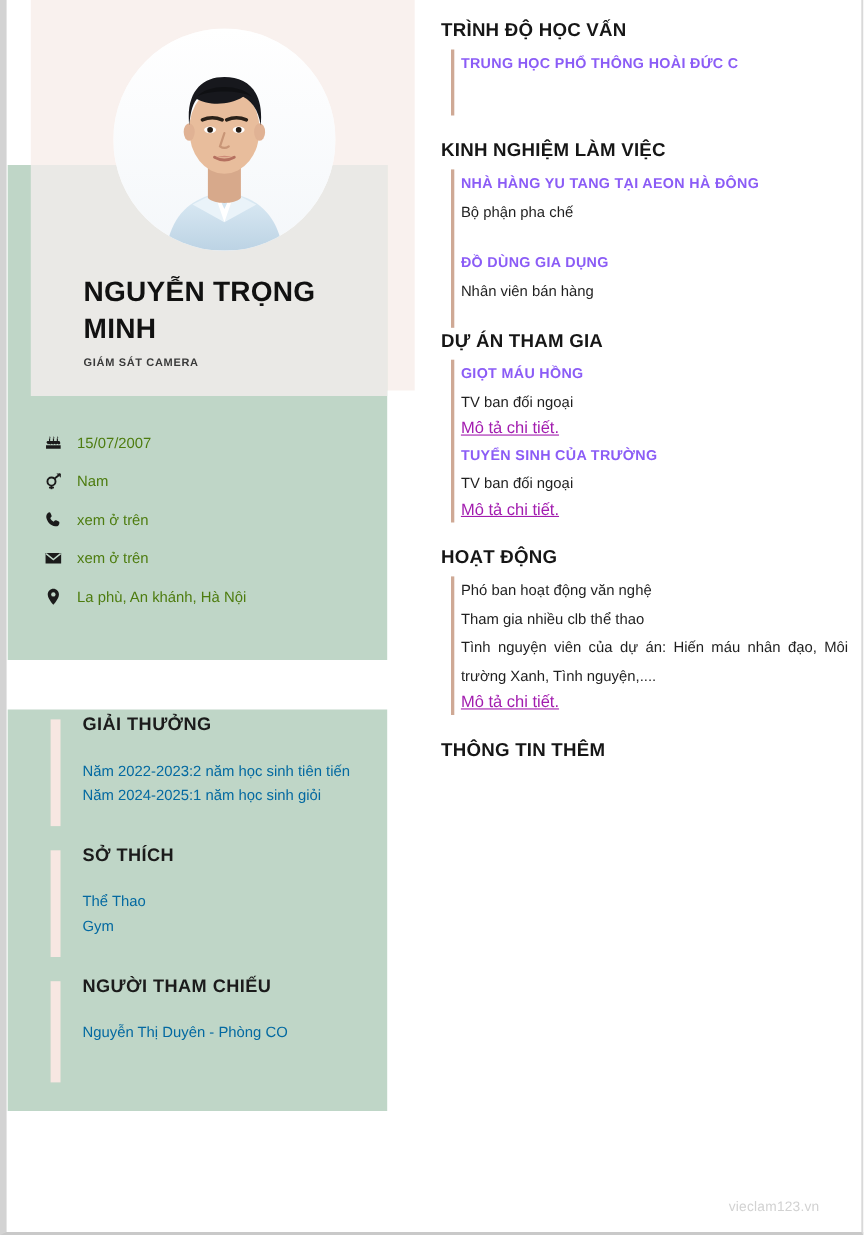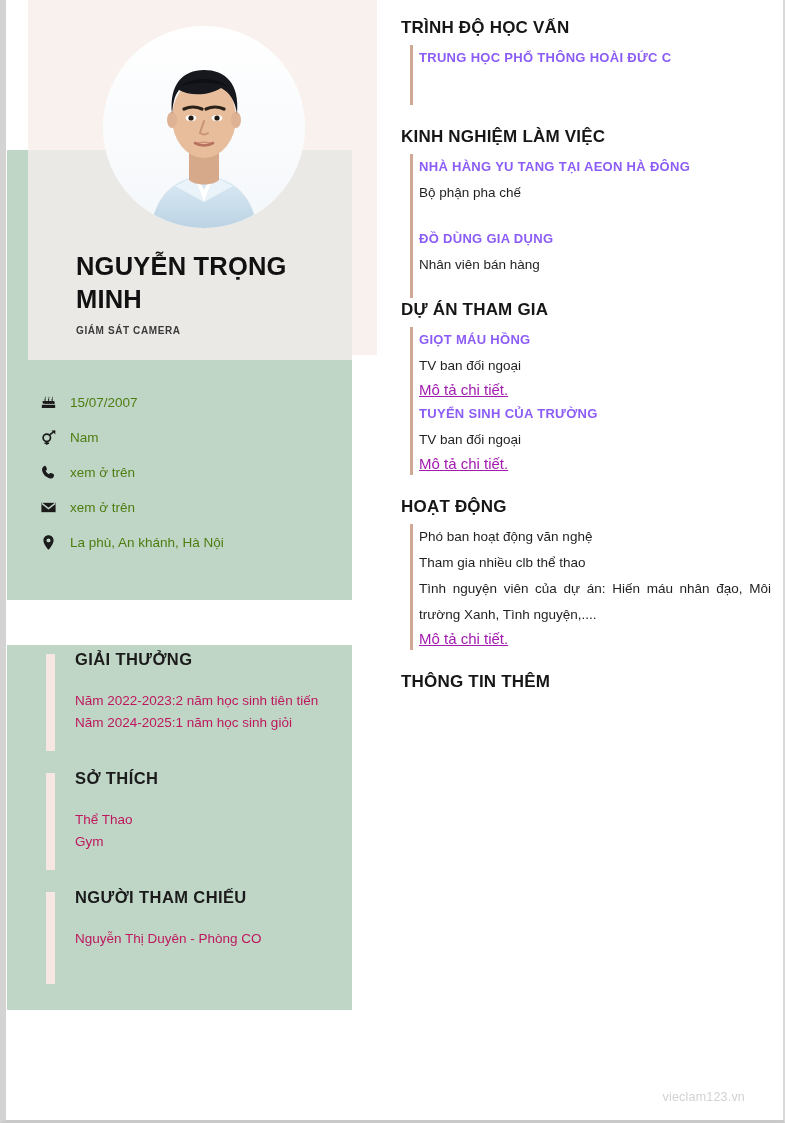--- a/index.html
+++ b/index.html
@@ -123,21 +123,21 @@
   .side-heading {
     font-size: 16.5px;
     font-weight: bold;
     letter-spacing: .4px;
     color: #1b1b1b;
     margin-bottom: 21px;
   }
   .side-line {
     font-size: 13.5px;
     line-height: 21.5px;
-    color: #be185d;
+    color: #0369a1;
   }
 
   
   .right-col {
     position: absolute;
     left: 395px; top: 18px;
     width: 370px;
   }
   .r-section { position: relative; margin-bottom: 2px; }
   .r-heading {

